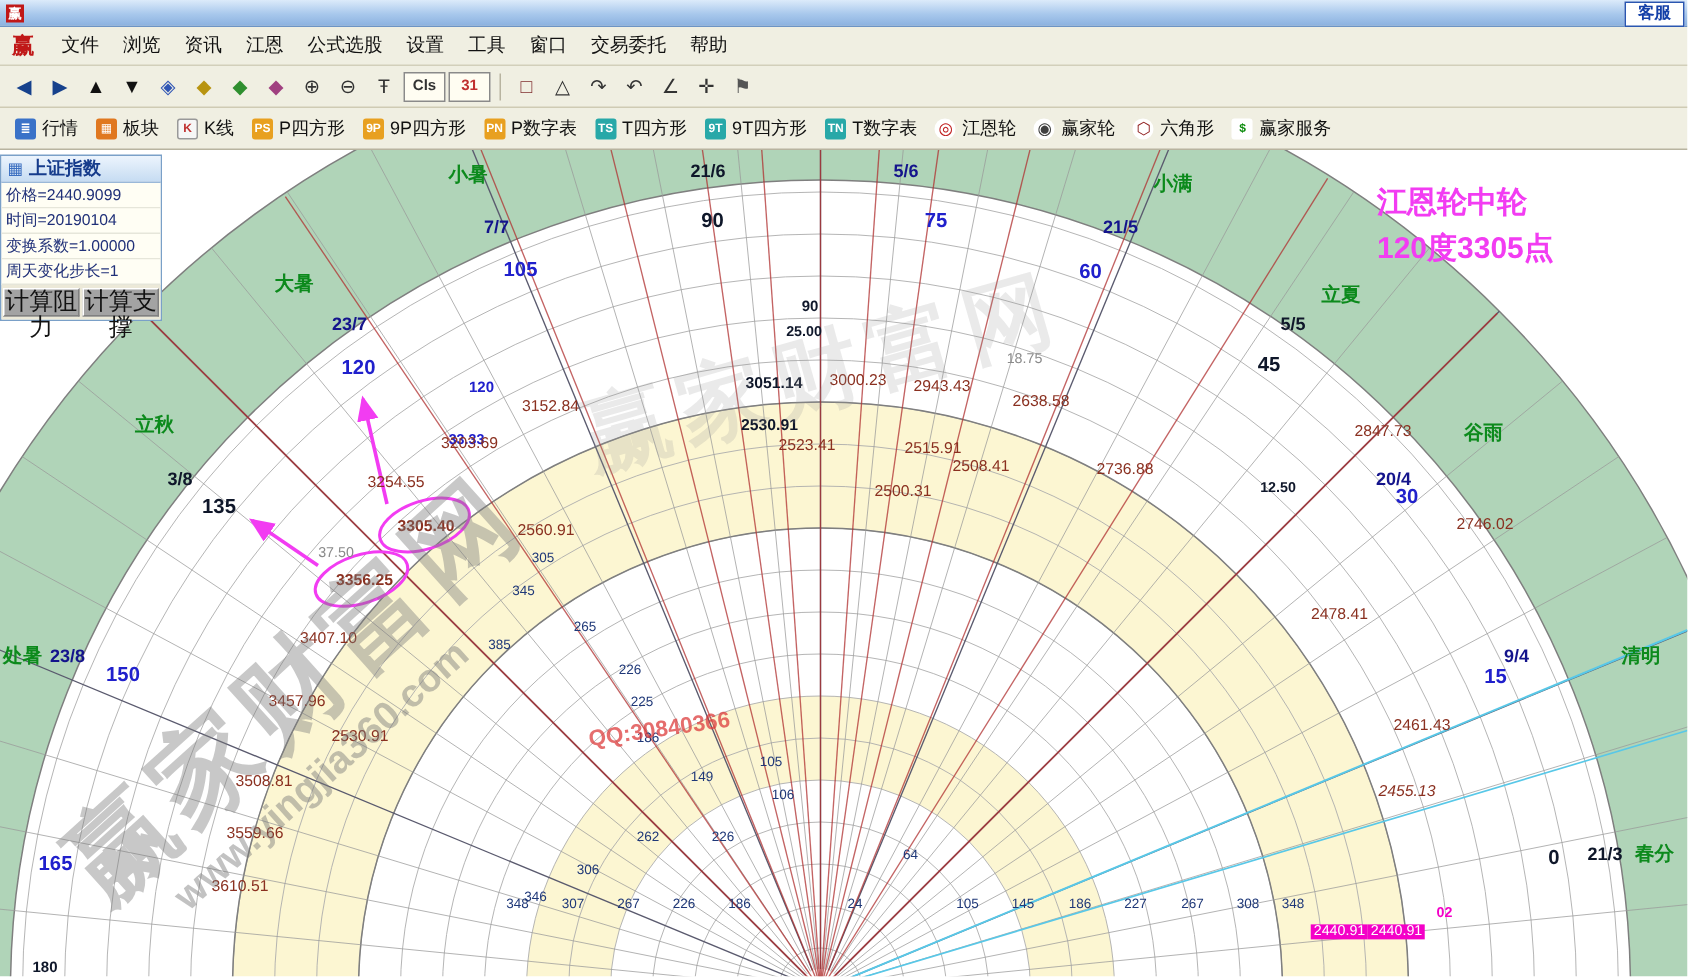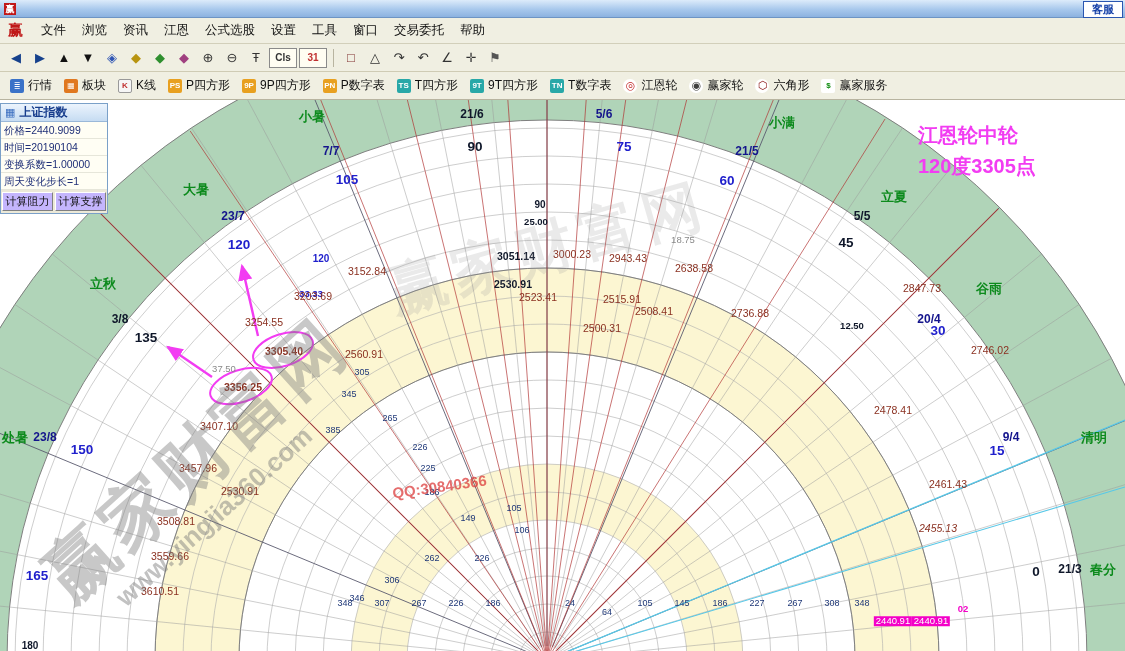--- a/index.html
+++ b/index.html
@@ -30,22 +30,22 @@
     font-size:8px;font-weight:bold;border-radius:2px;box-sizing:border-box;}
   
   .panel{position:absolute;left:0;top:103px;width:106px;z-index:6;background:#fff;
     border:1px solid #7aa0c8;font-size:10.5px;}
   .panel-h{height:17px;background:linear-gradient(#ecf4fd,#c6dcf2);color:#163c8c;font-weight:bold;
     display:flex;align-items:center;gap:4px;padding:0 4px;border-bottom:1px solid #9ab8d8;font-size:12px;}
   .panel-h .pic{color:#3a6ec0;font-size:11px;}
   .prow{height:16px;line-height:16px;padding:0 3px;border-bottom:1px solid #e6e6da;
     white-space:nowrap;overflow:hidden;color:#203078;background:#fffef4;}
   .pbtns{display:flex;background:#ece9d8;}
-  .pbtn{flex:1;margin:2px 1px;height:17px;line-height:17px;text-align:center;background:#c4b5fd;
-    border:1px solid #808080;border-top-color:#fff;border-left-color:#fff;font-size:11px;color:#111;}
+  .pbtn{flex:1;margin:2px 1px;height:17px;line-height:17px;text-align:center;background:#a3a3a3;
+    border:1px solid #808080;border-top-color:#fff;border-left-color:#fff;font-size:16px;color:#111;}
   
   #wheel-svg{position:absolute;left:0;top:0;width:1125px;height:651px;}
   #labels{position:absolute;left:0;top:0;width:1125px;height:651px;pointer-events:none;}
   .lab{position:absolute;transform:translate(-50%,-50%);white-space:nowrap;line-height:1;}
   .c-g{color:#0c8a1c;font-weight:bold;}
   .c-n{color:#14148c;font-weight:bold;}
   .c-r{color:#0f172a;font-weight:bold;}
   .c-b{color:#2020cc;font-weight:bold;}
   .c-m{color:#8a3020;}
   .c-gy{color:#8a8a8a;}
@@ -357,21 +357,21 @@
       <div class="lab c-s" style="left: 482px; top: 558px; font-size: 9px;">226</div>
       <div class="lab c-s" style="left: 432px; top: 558px; font-size: 9px;">262</div>
       <div class="lab c-s" style="left: 392px; top: 580px; font-size: 9px;">306</div>
       <div class="lab c-s" style="left: 357px; top: 598px; font-size: 9px;">346</div>
       <div class="lab c-s" style="left: 345px; top: 603px; font-size: 9px;">348</div>
       <div class="lab c-s" style="left: 382px; top: 603px; font-size: 9px;">307</div>
       <div class="lab c-s" style="left: 419px; top: 603px; font-size: 9px;">267</div>
       <div class="lab c-s" style="left: 456px; top: 603px; font-size: 9px;">226</div>
       <div class="lab c-s" style="left: 493px; top: 603px; font-size: 9px;">186</div>
       <div class="lab c-s" style="left: 570px; top: 603px; font-size: 9px;">24</div>
-      <div class="lab c-s" style="left: 607px; top: 612px; font-size: 9px;">64</div>
+      <div class="lab c-s" style="left: 607px; top: 570px; font-size: 9px;">64</div>
       <div class="lab c-s" style="left: 645px; top: 603px; font-size: 9px;">105</div>
       <div class="lab c-s" style="left: 682px; top: 603px; font-size: 9px;">145</div>
       <div class="lab c-s" style="left: 720px; top: 603px; font-size: 9px;">186</div>
       <div class="lab c-s" style="left: 757px; top: 603px; font-size: 9px;">227</div>
       <div class="lab c-s" style="left: 795px; top: 603px; font-size: 9px;">267</div>
       <div class="lab c-s" style="left: 832px; top: 603px; font-size: 9px;">308</div>
       <div class="lab c-s" style="left: 862px; top: 603px; font-size: 9px;">348</div>
       <div class="lab c-hl" style="left: 893px; top: 621px; font-size: 9.5px;">2440.91</div>
       <div class="lab c-hl" style="left: 931px; top: 621px; font-size: 9.5px;">2440.91</div>
     </div>

